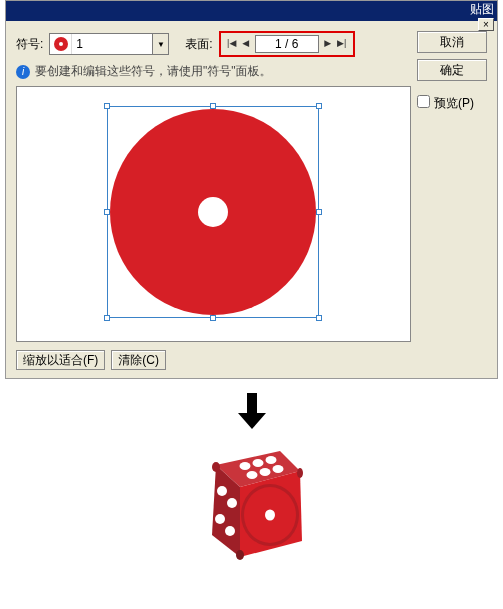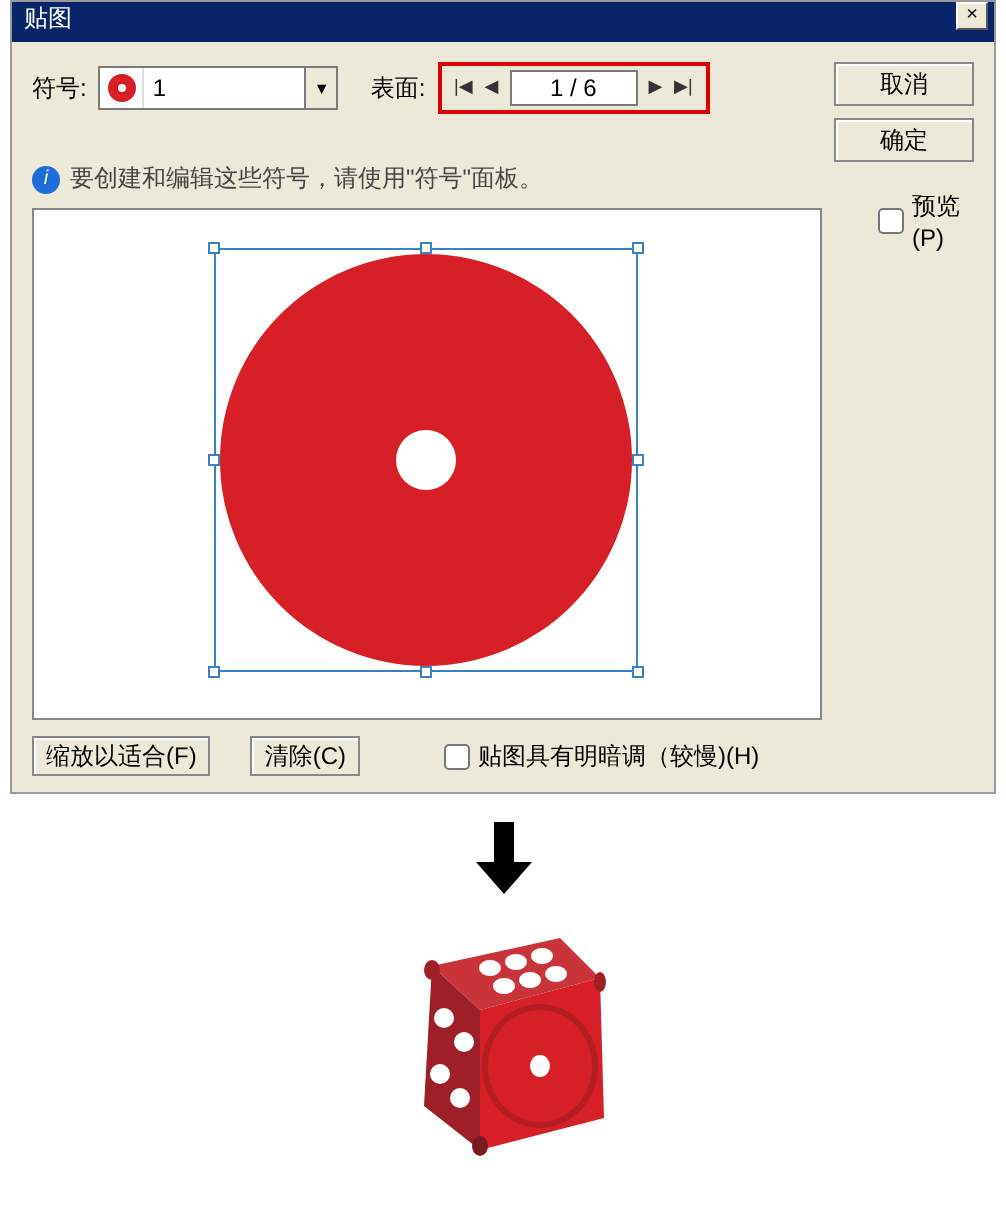--- a/index.html
+++ b/index.html
@@ -14,44 +14,45 @@
     width: 493px;
     border: 1px solid #999;
     background: #ece9d8;
     margin: 0 auto;
   }
   .titlebar {
     background: #0a246a;
     color: #fff;
     height: 20px;
     display: flex;
-    align-items: flex-start;
+    align-items: flex-end;
     justify-content: space-between;
     padding: 0 3px 0 6px;
     font-size: 12px;
+    flex-direction: column;
   }
   .close-btn {
     width: 16px; height: 14px;
     background: #ece9d8;
     border: 1px solid #fff;
     border-right-color:#555; border-bottom-color:#555;
     font-size: 10px;
     line-height: 11px;
     text-align: center;
     color: #000;
   }
   .body {
     padding: 10px 10px 8px 10px;
     position: relative;
   }
   .row1 {
     display: flex;
     align-items: center;
     gap: 6px;
-    margin-bottom: 24px;
+    margin-bottom: 6px;
   }
   .label { white-space: nowrap; }
   .symbol-combo {
     display: flex;
     align-items: center;
     border: 1px solid #7a7a7a;
     background: #fff;
     height: 22px;
     width: 120px;
   }
@@ -124,24 +125,23 @@
     background: #1e6dd8;
     color: #fff;
     font-size: 10px;
     line-height: 14px;
     text-align: center;
     font-style: italic;
     flex-shrink: 0;
   }
   .chk {
     display: flex;
-    align-items: center;
+    align-items: flex-start;
     gap: 4px;
     font-size: 12px;
-    margin-left: 22px;
   }
   .chk input { margin: 0; }
   .canvas-wrap {
     width: 395px;
     height: 256px;
     background: #fff;
     border: 1px solid #888;
     position: relative;
     margin-bottom: 8px;
   }
@@ -173,21 +173,21 @@
     position: absolute;
     width: 30px; height: 30px;
     background: #fff;
     border-radius: 50%;
     left: 50%; top: 50%;
     transform: translate(-50%,-50%);
   }
   .bottom-row {
     display: flex;
     align-items: center;
-    gap: 20px;
+    gap: 6px;
     flex-wrap: nowrap;
   }
   .btn-sm {
     height: 20px;
     padding: 0 6px;
     border: 1px solid #888;
     background: #ece9d8;
     font-size: 12px;
     cursor: pointer;
     box-shadow: inset 1px 1px 0 #fff;
@@ -262,24 +262,20 @@
       <div class="handle" style="left:299px; top:228px"></div>
 
       <div class="red-disc">
         <div class="inner-hole"></div>
       </div>
     </div>
 
     <div class="bottom-row">
       <button class="btn-sm">缩放以适合(F)</button>
       <button class="btn-sm">清除(C)</button>
-      <label class="chk">
-        <input type="checkbox" style="">
-        <span>贴图具有明暗调（较慢)(H)</span>
-      </label>
     </div>
   </div>
 </div>
 
 <div class="below">
   <svg width="36" height="40" viewBox="0 0 36 40">
     <rect x="13" y="2" width="10" height="20" fill="#000"></rect>
     <polygon points="4,22 32,22 18,38" fill="#000"></polygon>
   </svg>
   <svg width="160" height="150" viewBox="0 0 160 150">

